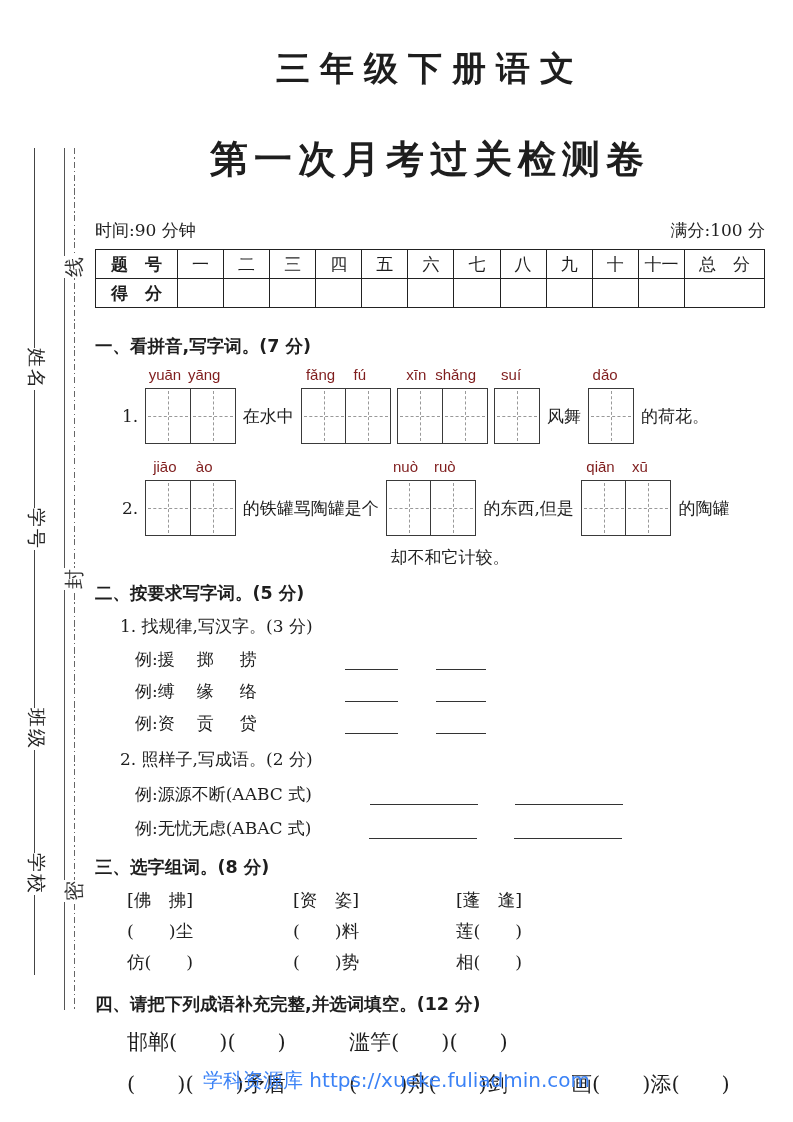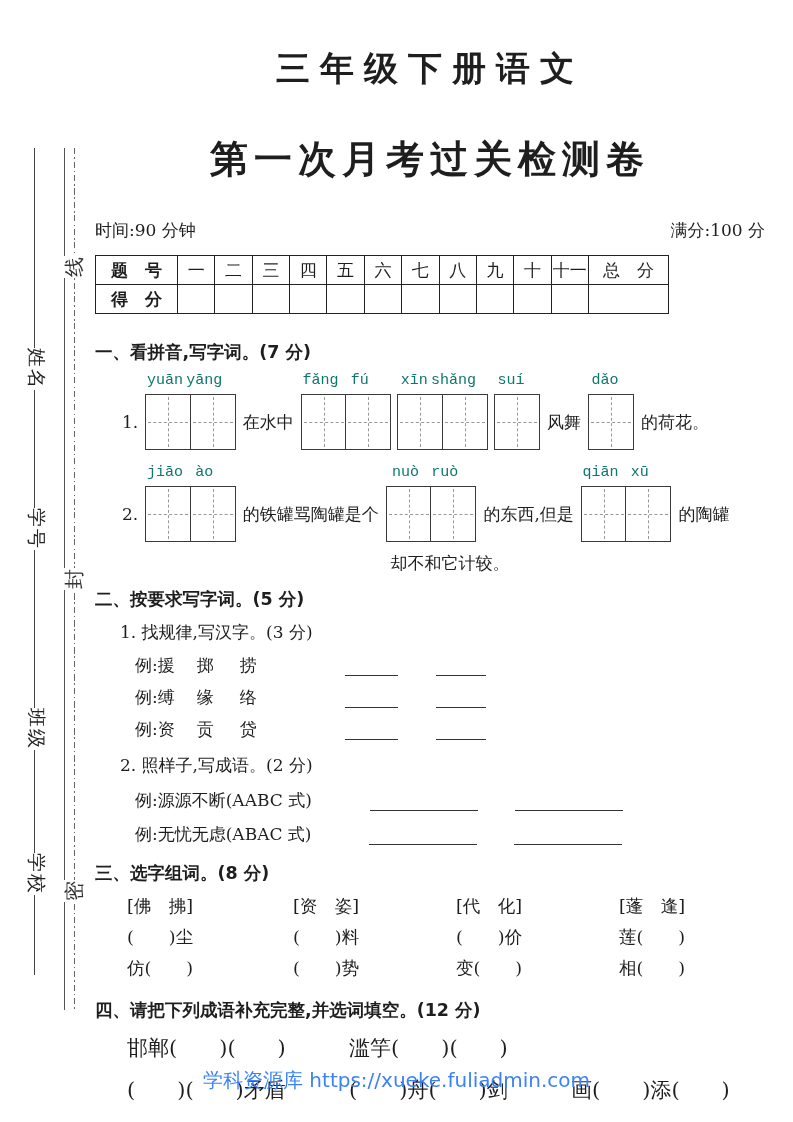--- a/index.html
+++ b/index.html
@@ -15,35 +15,35 @@
   }
   .content { margin-left:95px; width:670px; }
 
   
   .title1 { margin-top:46px; text-align:center; font-size:34px; font-weight:bold; letter-spacing:10px; font-family:"DejaVu Serif", serif; }
   .title2 { margin-top:42px; text-align:center; font-size:38px; font-weight:bold; letter-spacing:6px; font-family:"DejaVu Serif", serif; }
 
   .meta-row { margin-top:34px; display:flex; justify-content:space-between; font-size:17px; }
 
   
-  table.score { margin-top:13px; width:574px; border-collapse:collapse; table-layout:fixed; }
+  table.score { margin-top:7px; width:670px; border-collapse:collapse; table-layout:fixed; }
   table.score td { border:1.6px solid #222; text-align:center; font-size:17px; height:29px; font-family:"DejaVu Serif", serif; }
   table.score td.lbl { width:82px; font-weight:bold; }
   table.score td.total { width:80px; }
 
   
   .sec-h { margin-top:26px; font-size:17.5px; font-weight:bold; font-family:"DejaVu Sans", sans-serif; }
   .sub-h { margin-top:10px; padding-left:25px; font-size:17px; }
 
   
   .pline { display:flex; align-items:center; padding-top:28px; margin-top:2px; font-size:17px; }
   .pline .txt { margin:0 4px; white-space:nowrap; }
   .pline .num { margin-right:4px; margin-left:27px; }
   .tzg { position:relative; display:inline-flex; margin:0 3px; }
-  .tzg .py { position:absolute; top:-22px; left:0; right:12px; display:flex; font-family:Liberation Mono, monospace; font-size:15px; color:#0f766e; }
+  .tzg .py { position:absolute; top:-22px; left:0; right:12px; display:flex; font-family:Liberation Sans, sans-serif; font-size:15px; color:#7f1d1d; }
   .tzg .py i { flex:1; text-align:center; font-style:normal; }
   .tz { position:relative; width:46px; height:56px; border:1.4px solid #3a3a3a; background:#fff; }
   .tz + .tz { margin-left:-1.4px; }
   .tz::before { content:""; position:absolute; left:2px; right:2px; top:50%; border-top:1px dashed #999; }
   .tz::after  { content:""; position:absolute; top:2px; bottom:2px; left:50%; border-left:1px dashed #999; }
   .cont-line { margin-top:10px; padding-left:40px; font-size:17px;text-align:center; }
 
   
   .blank  { display:inline-block; height:1em; border-bottom:1.6px solid #333; vertical-align:baseline; }
 
@@ -278,25 +278,20 @@
         <div class="bracket">[佛　拂]</div>
         <div>(　　)尘</div>
         <div>仿(　　)</div>
       </div>
       <div class="col">
         <div class="bracket">[资　姿]</div>
         <div>(　　)料</div>
         <div>(　　)势</div>
       </div>
       <div class="col">
-        <div class="bracket">[代　化]</div>
-        <div>(　　)价</div>
-        <div>变(　　)</div>
-      </div>
-      <div class="col">
         <div class="bracket">[蓬　逢]</div>
         <div>莲(　　)</div>
         <div>相(　　)</div>
       </div>
     </div>
 
     <div class="sec-h" style="margin-top:14px;">四、请把下列成语补充完整,并选词填空。(12 分)</div>
     <div class="s4row r1">
       <span>邯郸(　　)(　　)</span>
       <span>滥竽(　　)(　　)</span>

